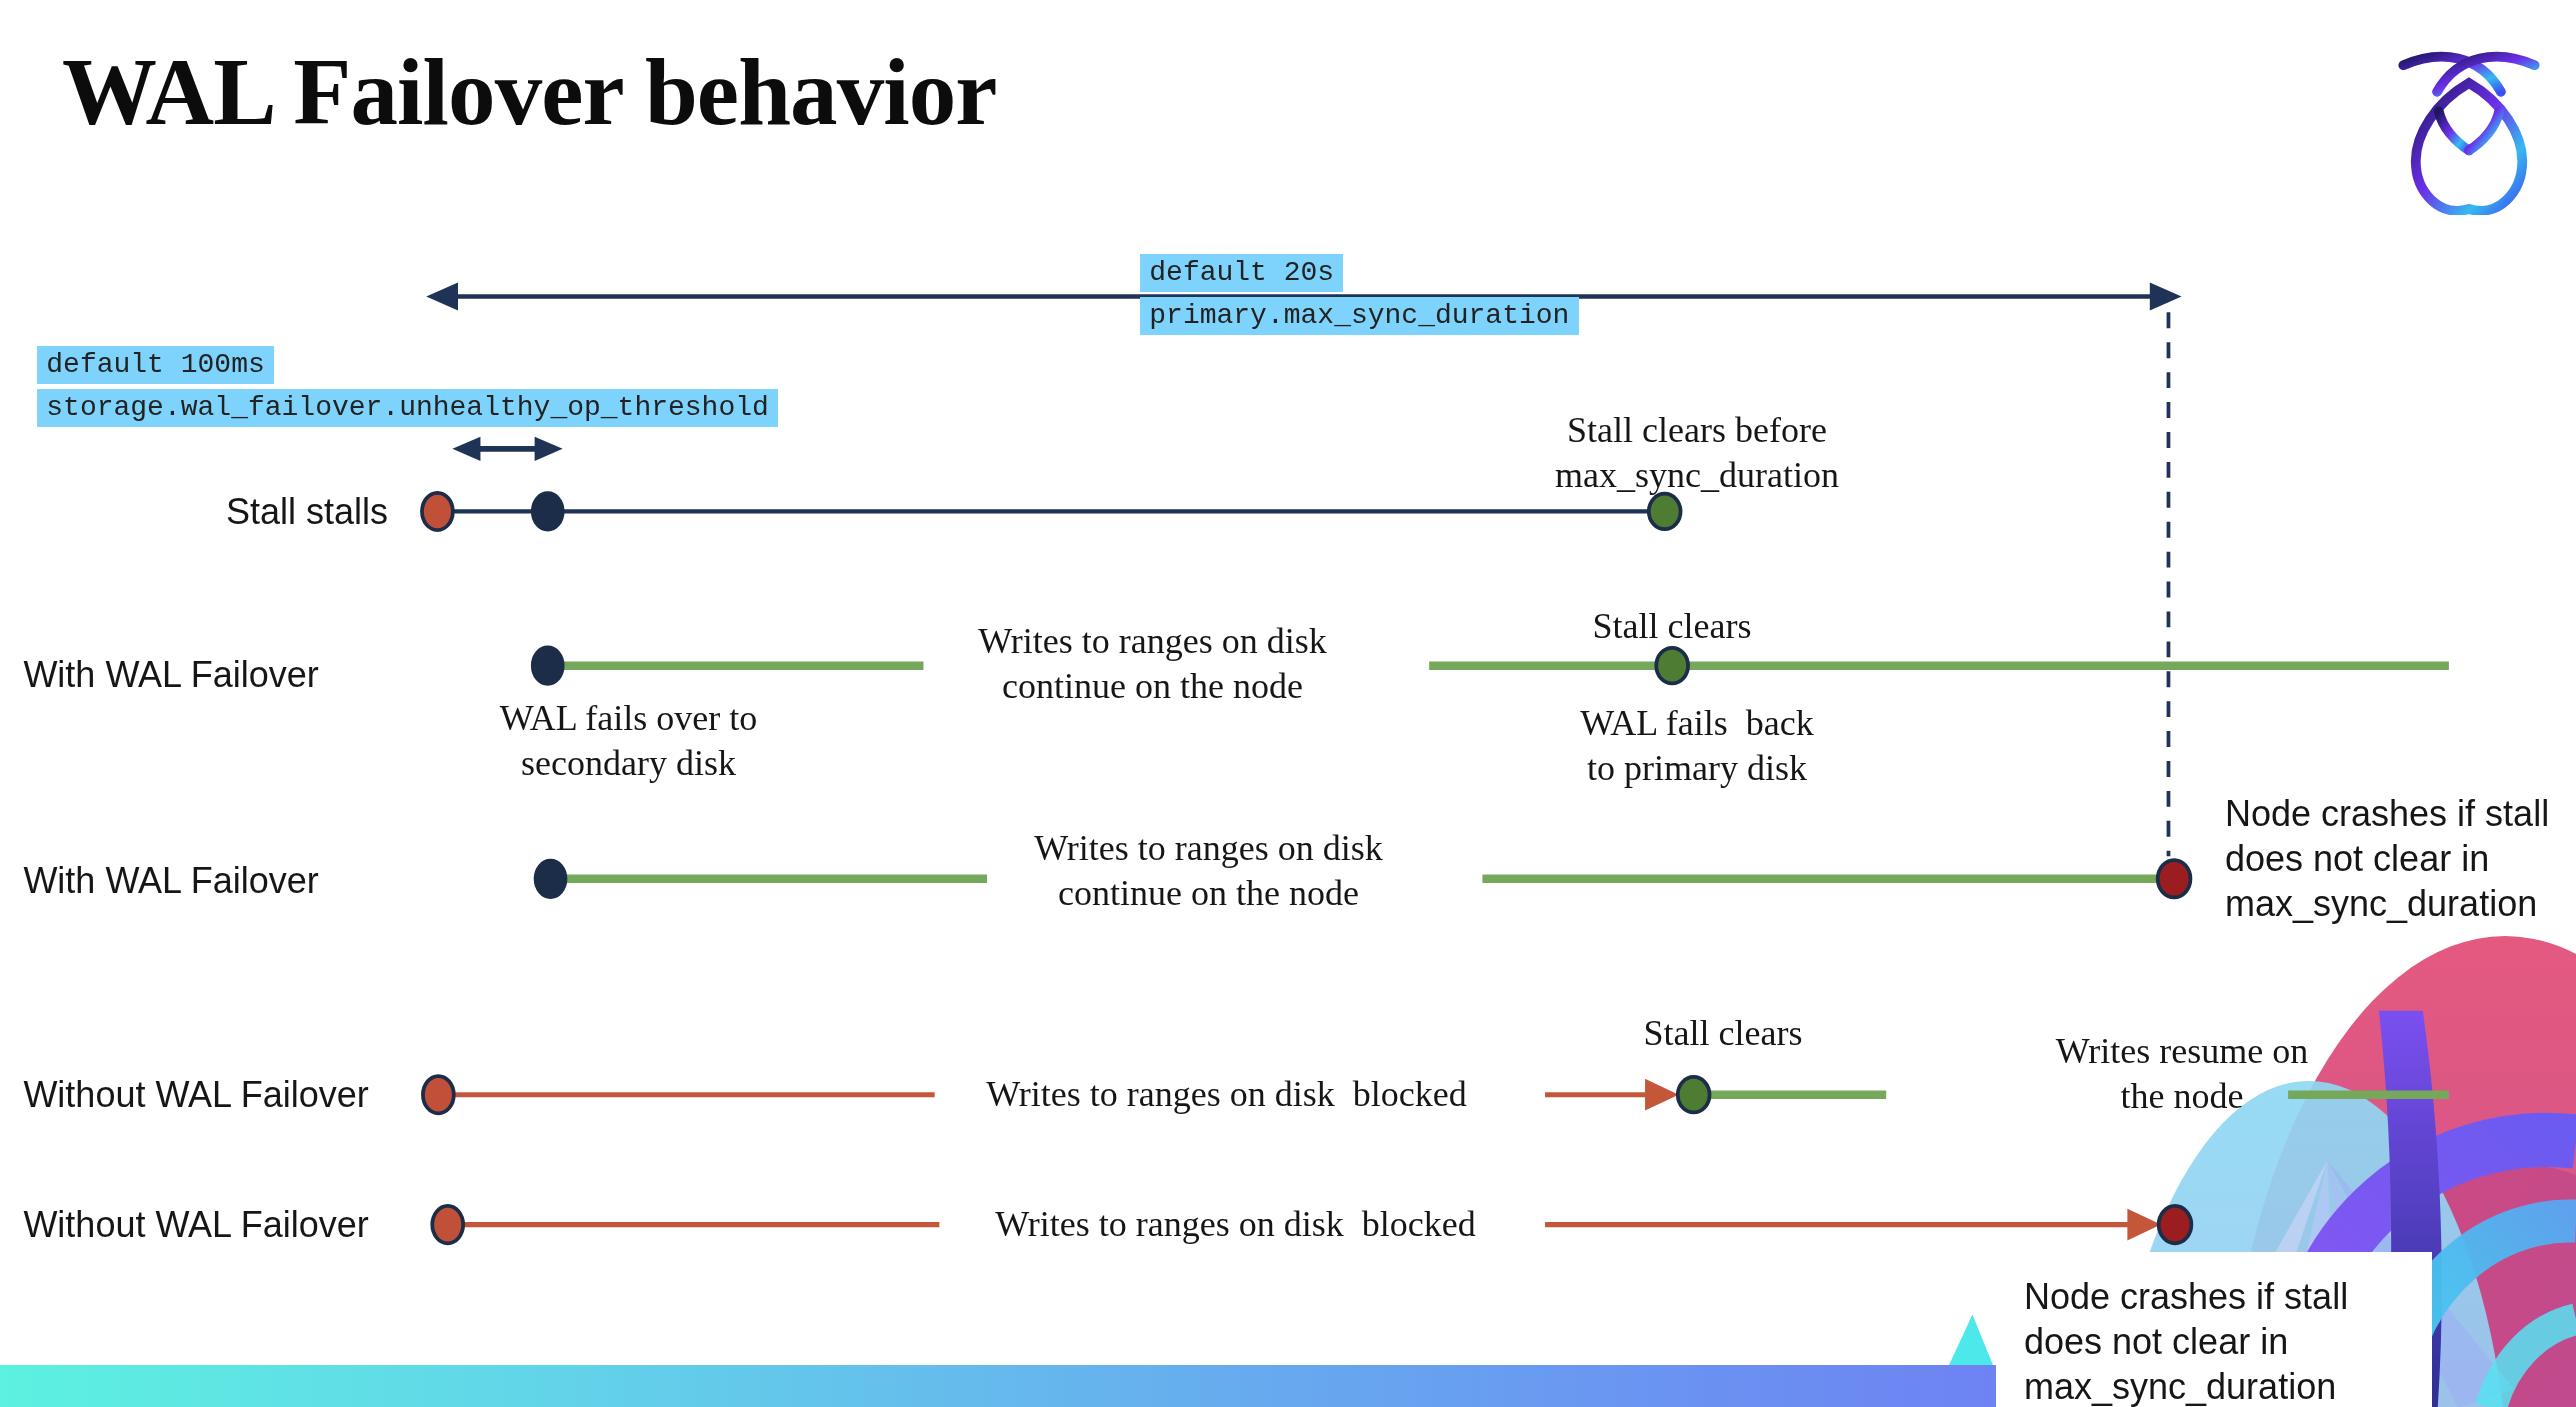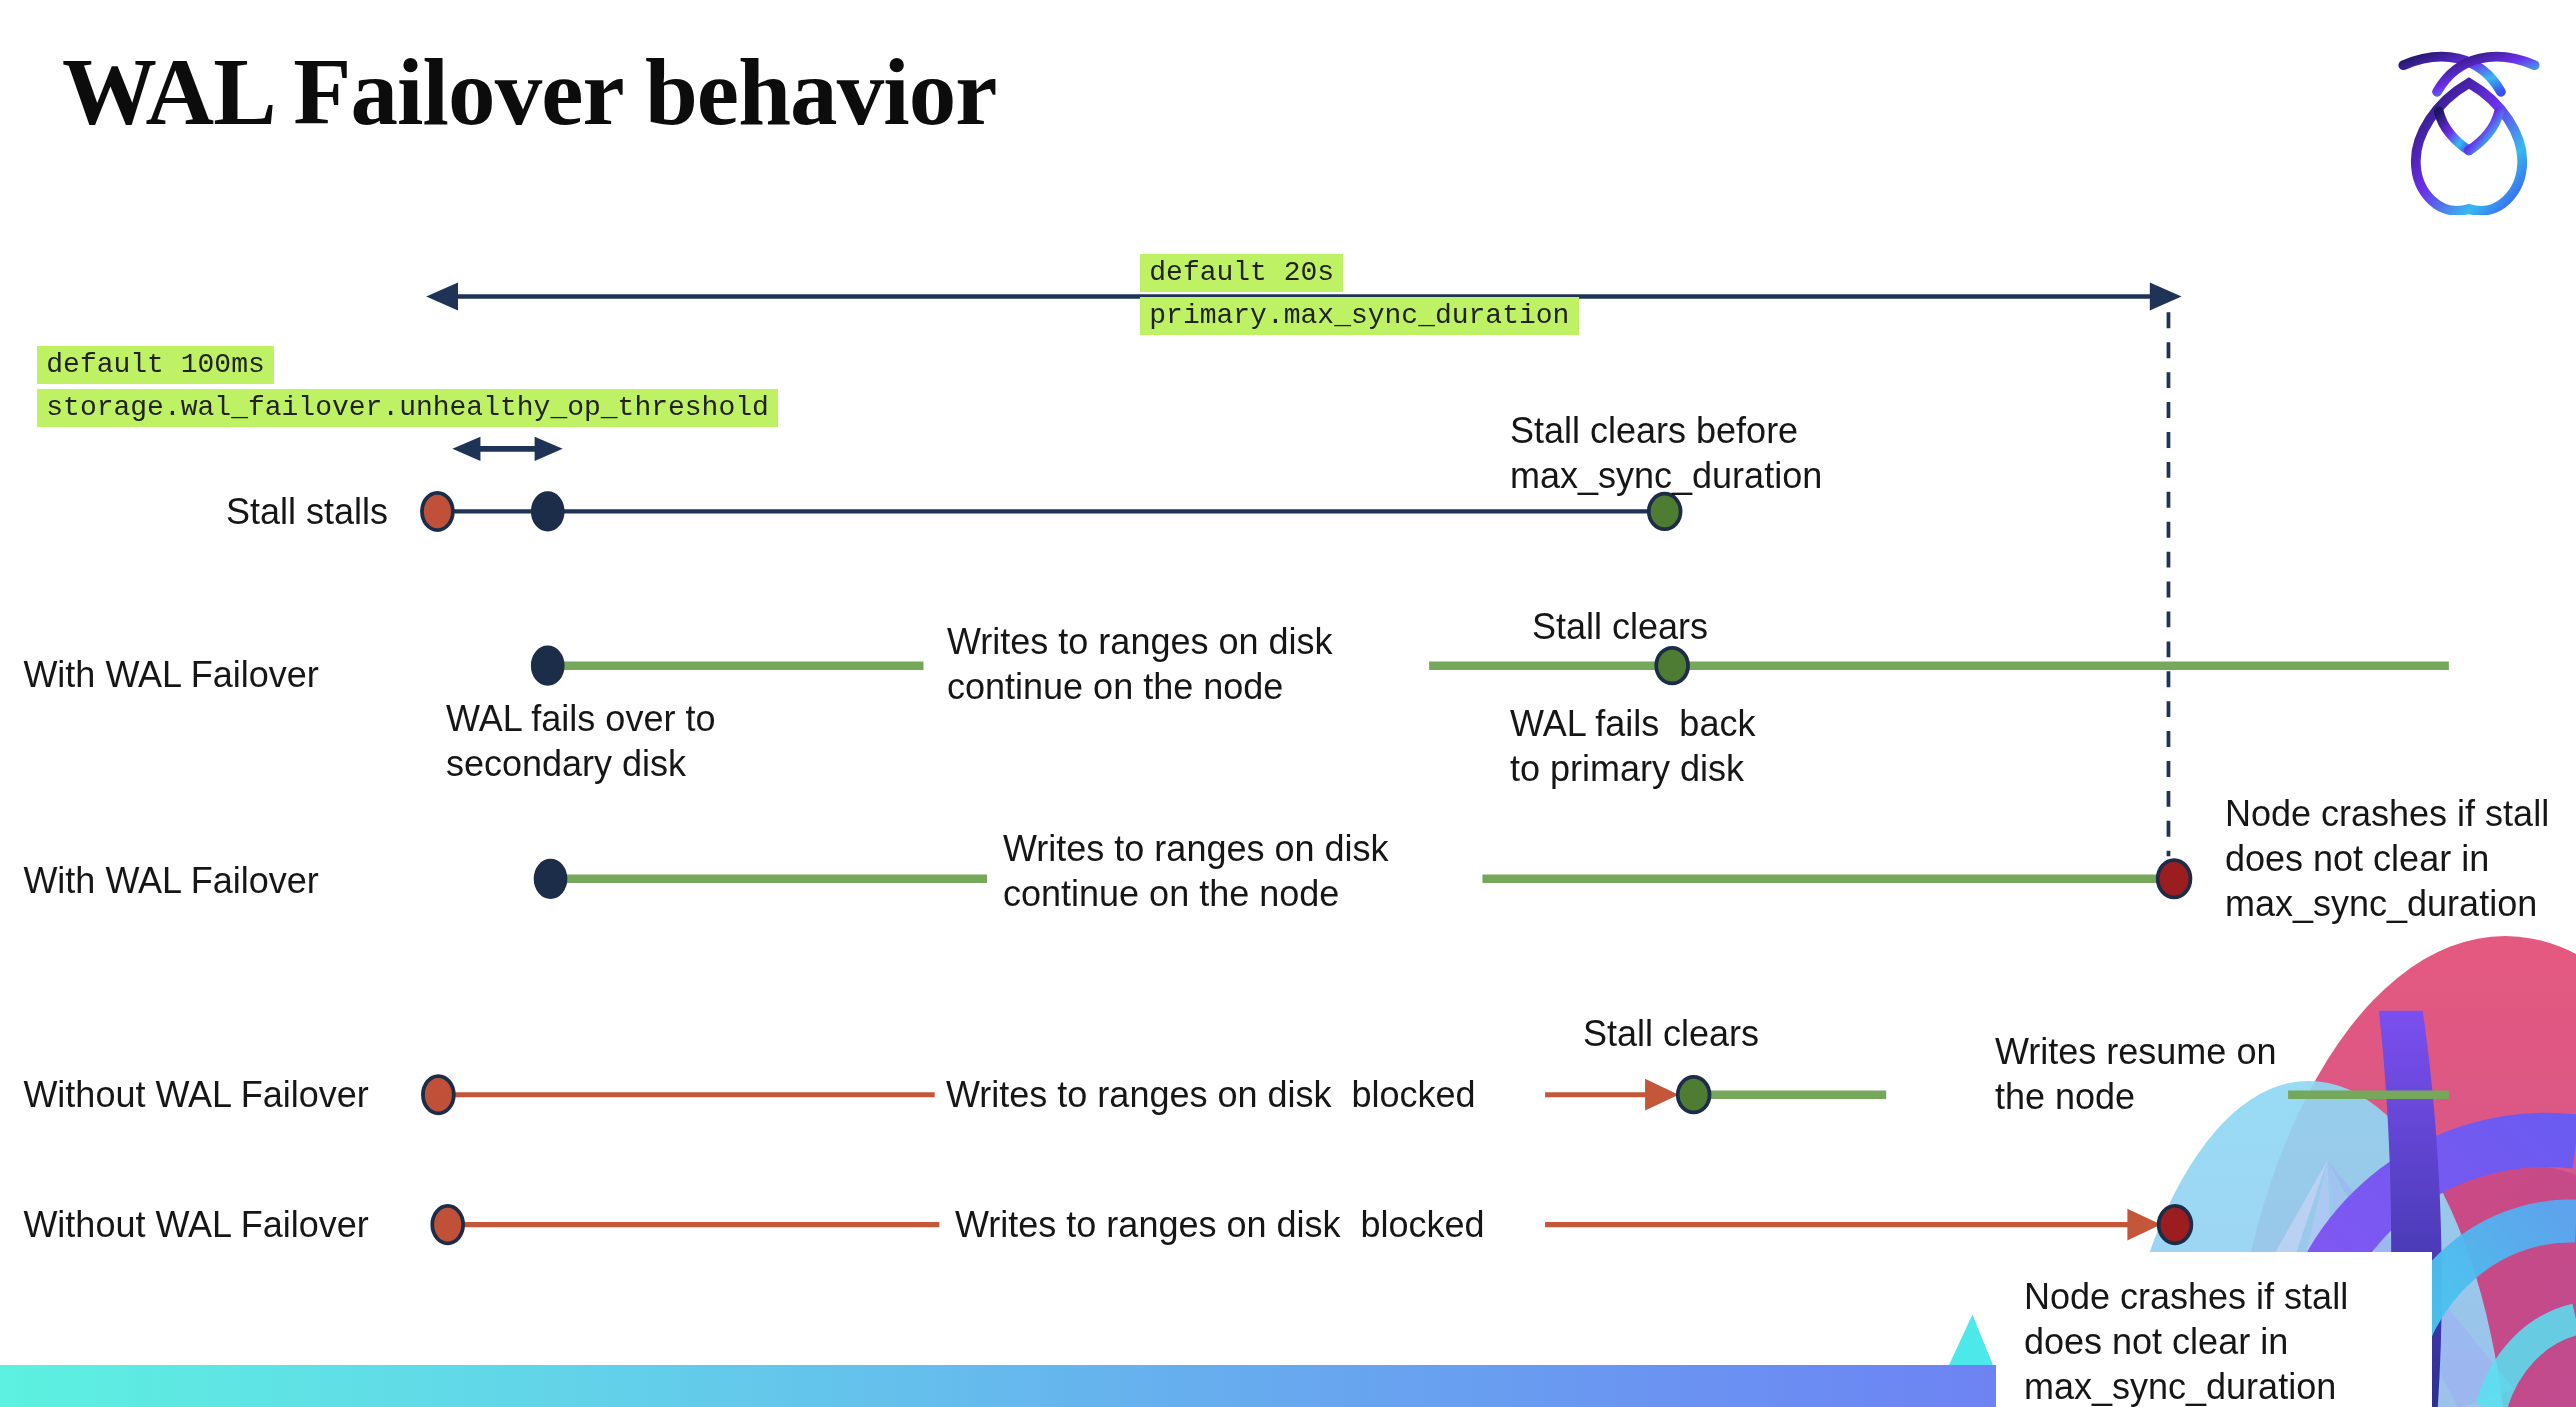--- a/index.html
+++ b/index.html
@@ -10,27 +10,27 @@
   .abs{position:absolute;}
   
   .title{
     left:62px;top:37px;font-size:95px;font-weight:bold;letter-spacing:-0.9px;
     color:#0c0c0c;z-index:6;font-family:Liberation Serif, serif;
   }
   
   .mono-block{display:flex;flex-direction:column;align-items:flex-start;gap:5.6px;z-index:6;}
   .mono-line{
     font-family:"Liberation Mono",monospace;font-size:28px;line-height:32px;
-    background:#bef264;color:#222;padding:2.8px 9.3px;white-space:pre;
+    background:#7dd3fc;color:#222;padding:2.8px 9.3px;white-space:pre;
   }
   
   .note{
     font-size:36px;line-height:45px;white-space:pre-wrap;z-index:6;color:#161616;
   }
-  .center{text-align:left;}
+  .center{text-align:center;font-family:Liberation Serif, serif;}
   .right{text-align:right;}
   
   .bottom-bar{
     left:0;bottom:0;width:2576px;height:43px;z-index:1;
     background:linear-gradient(90deg,#5cf1e0 0%,#62d3e9 22%,#66b0ee 45%,#6a93f2 65%,#6f79f2 85%,#7466f0 100%);
   }
   .brand-graphic{left:1907px;top:922px;width:669px;height:486px;z-index:2;}
   .crash-box{
     left:1996px;top:1252px;width:436px;height:155px;background:#ffffff;z-index:3;
     padding:22.4px 0 0 28px;box-sizing:border-box;

